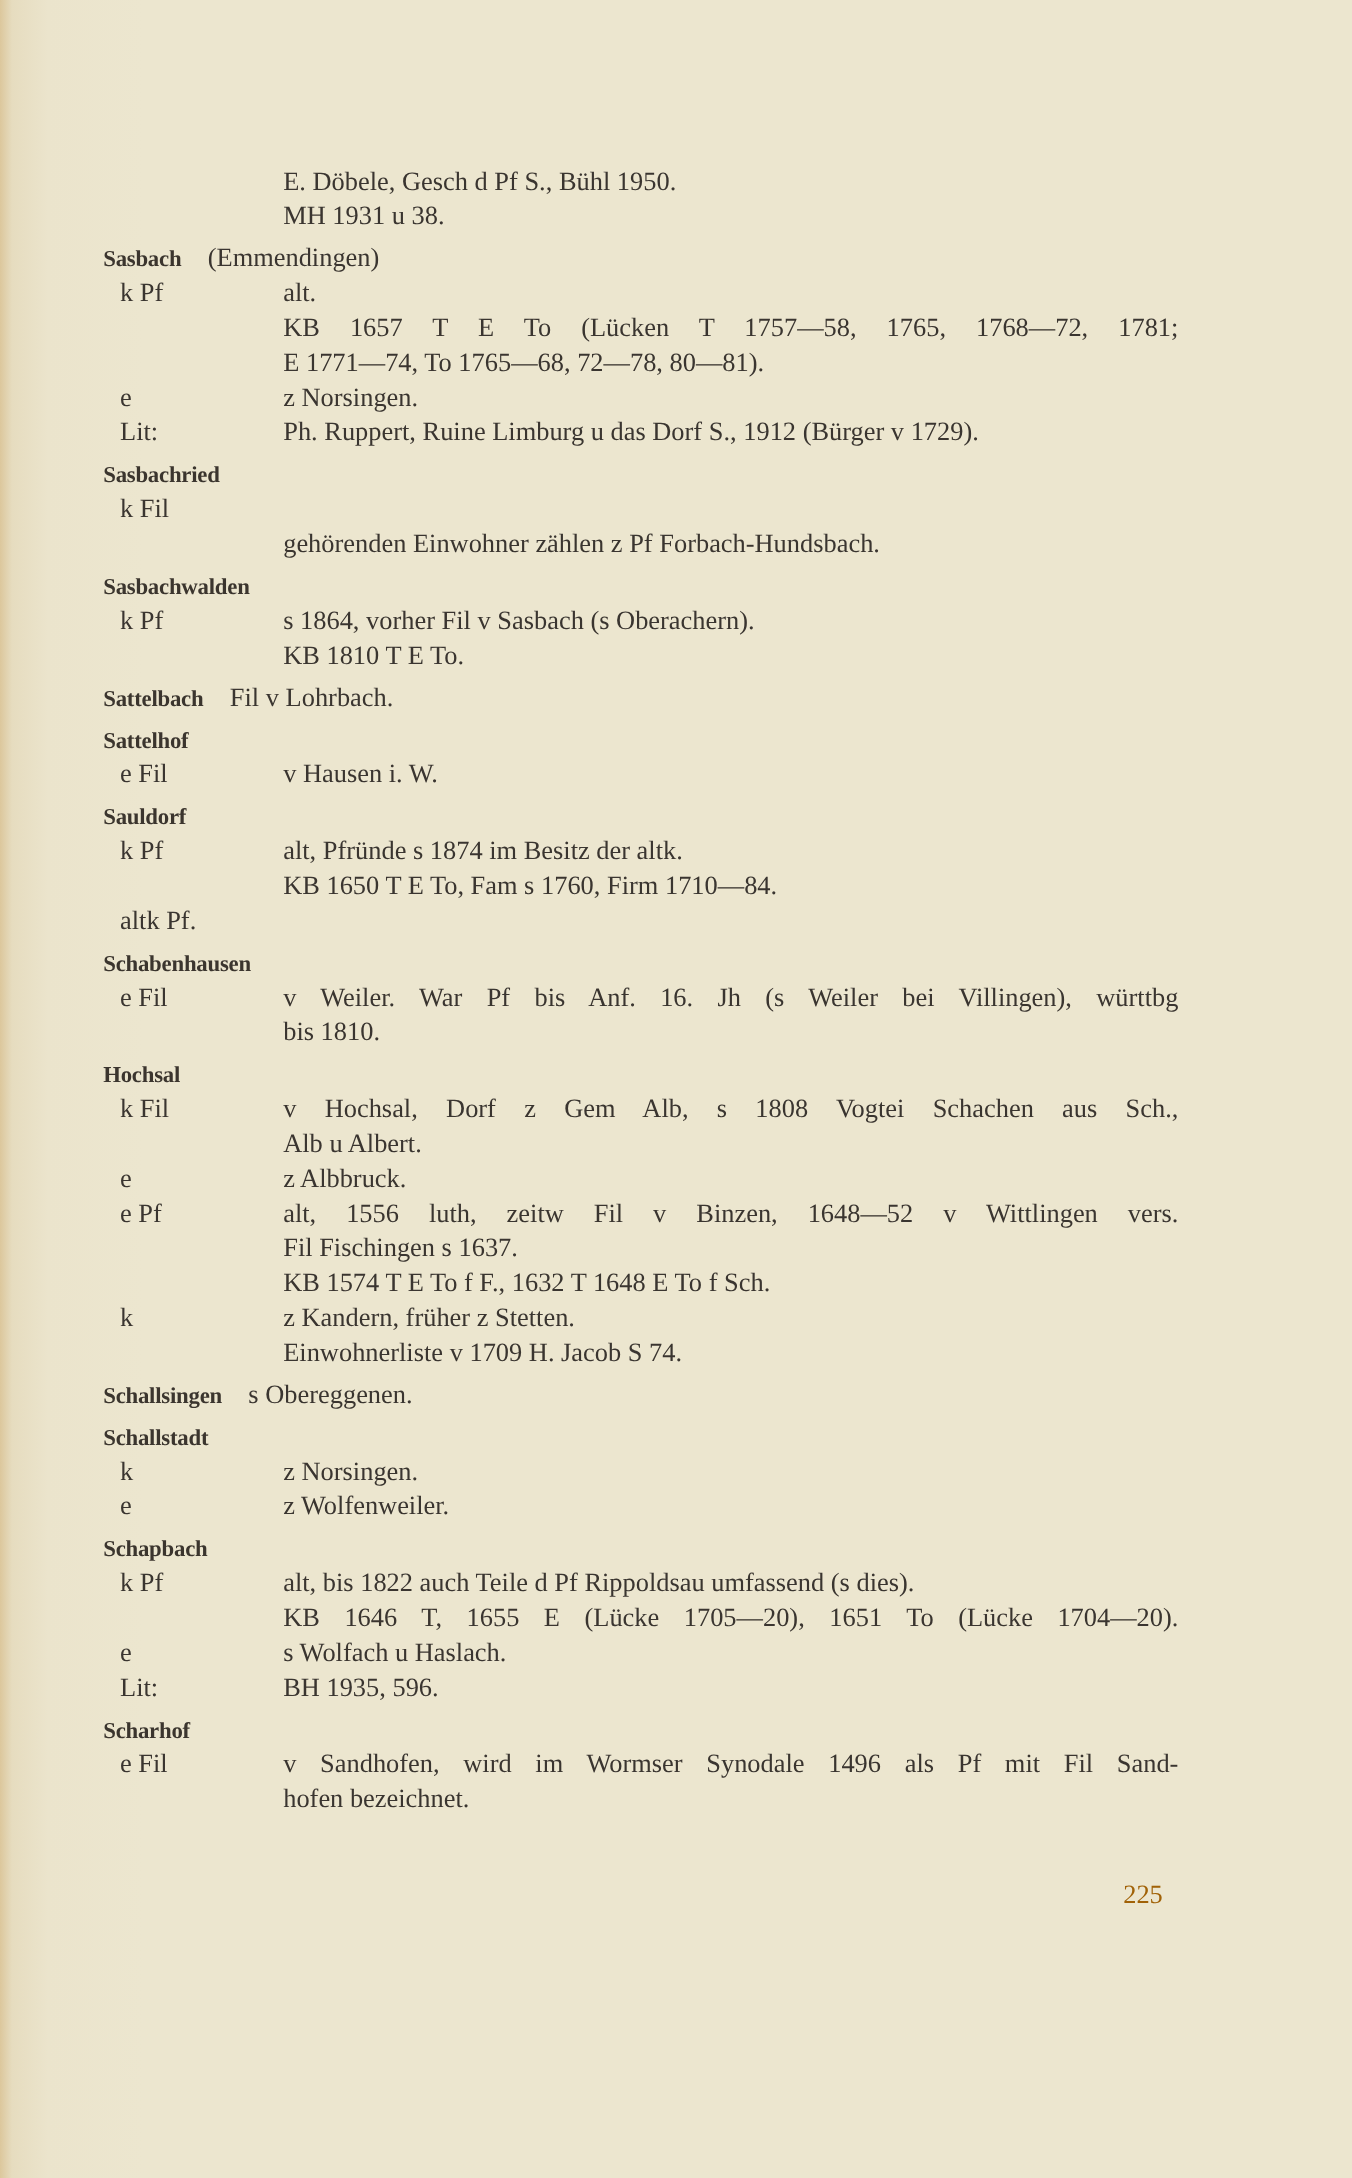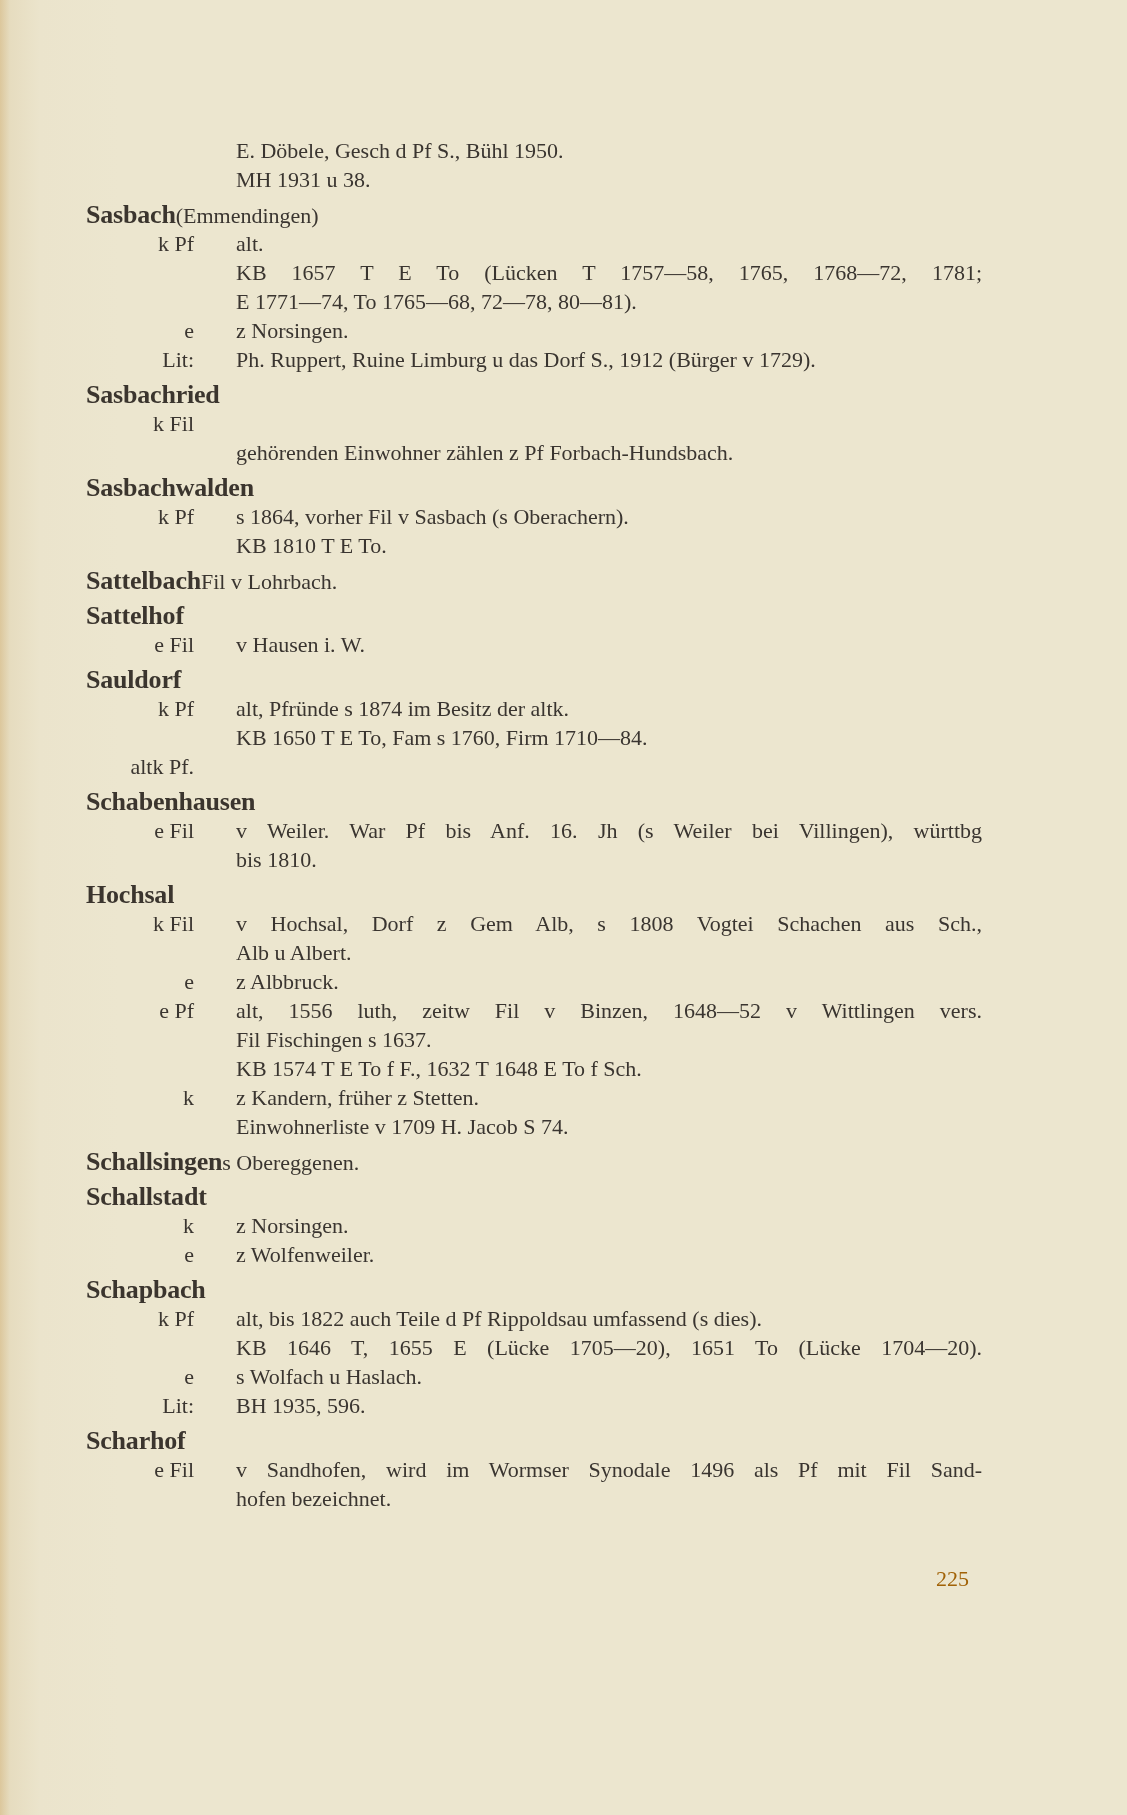--- a/index.html
+++ b/index.html
@@ -16,28 +16,27 @@
       linear-gradient(90deg, #dcc79c 0px, #e6dcbf 10px, #ebe4cc 40px, #ece6cf 120px, #ece6cf 100%);
     pointer-events: none;
   }
   .content {
     position: absolute; left: 86px; top: 136px; width: 896px;
     font-size: 22px; line-height: 29px;
   }
   .line { position: relative; height: 29px; white-space: nowrap; }
   .heading-line { margin-top: 6px; }
   .label {
-    position: absolute; left: 28px; top: 0;
+    position: absolute; left: 14px; top: 0;
     width: 80px;
-    text-align: right;
   }
   .value { position: absolute; left: 102px; right: 0; top: 0; margin-left: 48px; }
   .value.justify { text-align: justify; text-align-last: justify; }
-  .heading { font-weight: bold; color: #3b352e; font-size: 26px; letter-spacing: -0.2px; }
-  .heading-inline-rest { margin-left: 0; }
+  .heading { font-weight: bold; color: #3b352e; font-size: 19px; letter-spacing: -0.2px; }
+  .heading-inline-rest { margin-left: 22px; }
   .page-number {
     position: absolute; left: 936px; top: 1566px;
     font-size: 22px; color: #a16207;
   }
 </style>
 </head>
 <body>
 
 <div class="page-shade"></div>
 

